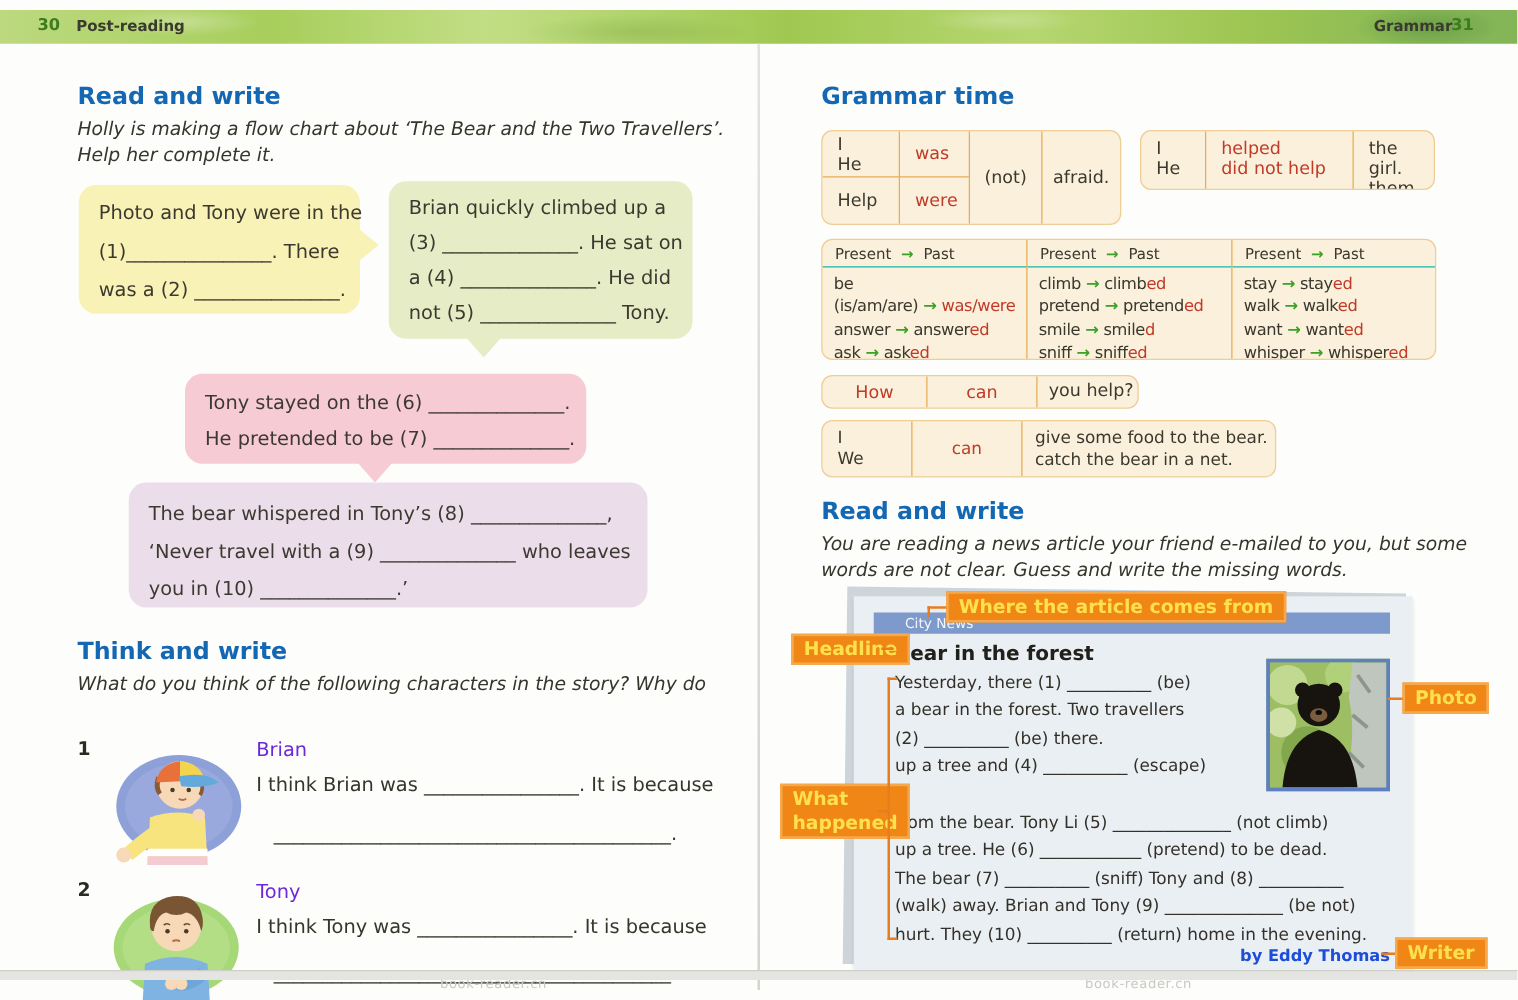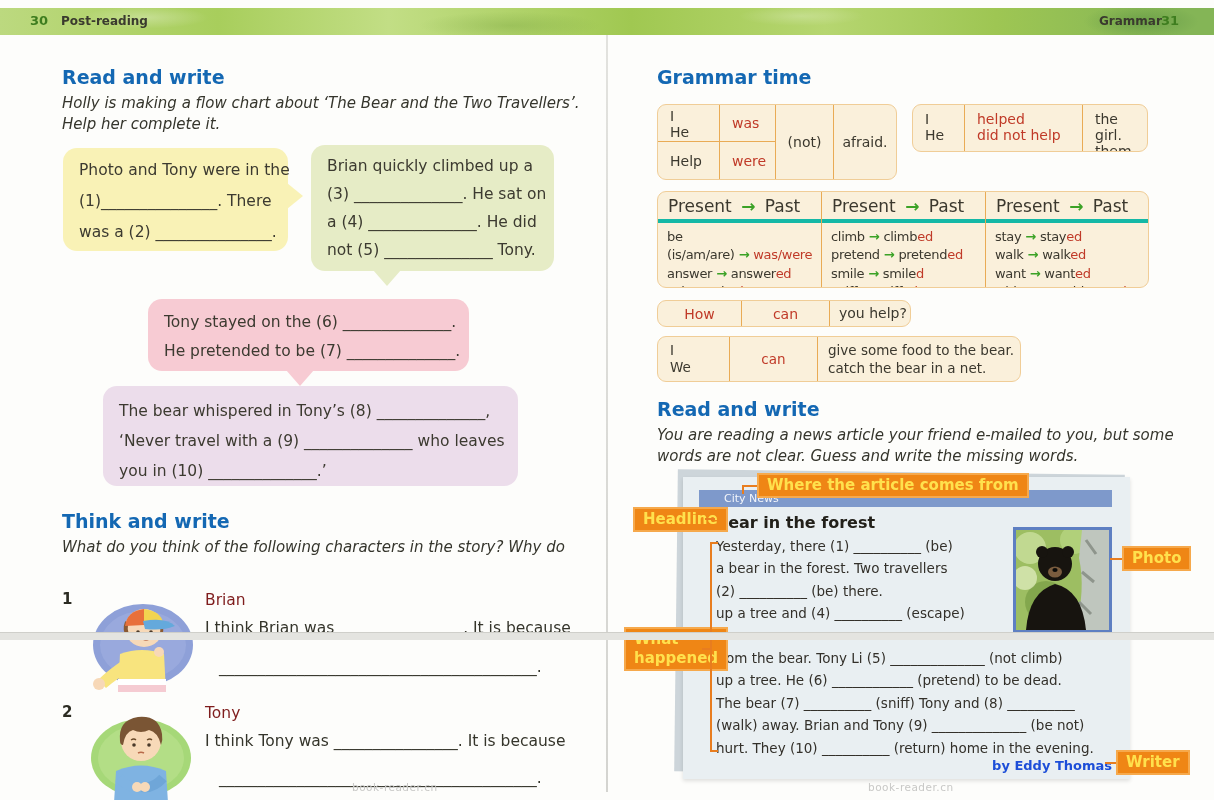--- a/index.html
+++ b/index.html
@@ -1,18 +1,18 @@
 <!DOCTYPE html>
 <html><head>
 <meta charset="utf-8">
 <style>
   *{margin:0;padding:0;box-sizing:border-box}
   html,body{width:1214px;height:800px;overflow:hidden}
   body{font-family:"DejaVu Sans","Liberation Sans",sans-serif;background:#FDFDFB;position:relative;color:#3B3B30}
-  #sheet{position:absolute;left:0;top:0;width:1214px;height:640px}
+  #sheet{position:absolute;left:0;top:0;width:1214px;height:784px}
   .abs{position:absolute}
   
   .band{position:absolute;left:0;top:8px;width:1214px;height:27px;
     background:
       radial-gradient(ellipse 90px 16px at 12% 35%, rgba(255,255,255,.28), transparent 70%),
       radial-gradient(ellipse 130px 20px at 42% 65%, rgba(110,155,55,.30), transparent 70%),
       radial-gradient(ellipse 90px 14px at 66% 30%, rgba(255,255,255,.22), transparent 70%),
       radial-gradient(ellipse 80px 24px at 94% 50%, rgba(80,135,60,.5), transparent 72%),
       linear-gradient(90deg,#BCD97F,#A8CE5C 18%,#C2DE85 32%,#A0C851 52%,#B6D670 68%,#9EC653 82%,#84B556 97%);}
   .hnum{position:absolute;top:5px;font-size:13px;font-weight:bold;color:#3E7D1F}
@@ -22,38 +22,38 @@
   .wmark{position:absolute;font-size:10.5px;color:#C8C8C6;letter-spacing:.5px}
   
   .sec{position:absolute;font-size:19px;font-weight:bold;color:#1468B3}
   .instr{position:absolute;font-size:15px;font-style:italic;color:#35352C;line-height:21px}
   
   .fbox{position:absolute;border-radius:14px;padding:7px 14px 0 16px;font-size:15.5px;color:#3C3A30}
   .fbox .ln{white-space:nowrap}
   .nub{position:absolute;width:0;height:0}
   
   .tnum{position:absolute;font-size:15px;font-weight:bold;color:#2B2B22}
-  .tname{position:absolute;font-size:15.5px;color:#7f1d1d}
+  .tname{position:absolute;font-size:15.5px;color:#6d28d9}
   .tline{position:absolute;font-size:15.5px;color:#35352B;white-space:nowrap}
   .charimg{position:absolute;width:110px;height:104px}
   
   .gtable{position:absolute;background:#FAF0DB;border:1px solid #F0CD97;border-radius:9px;color:#3B382E;overflow:hidden}
   .pre{white-space:pre-line}
   .red{color:#C03A28}
   .garr{color:#3BA226;font-weight:bold}
   .br{border-right:1px solid #E9AB55}
   .bb{border-bottom:1px solid #E9AB55}
   .t-was{display:grid;grid-template-columns:62px 56px 58px 1fr;grid-template-rows:37px 37px;width:240px;height:76px;font-size:14px}
   .t-helped{display:grid;grid-template-columns:52px 118px 1fr;width:236px;height:48px;font-size:14px}
   .cell-subj{padding:3px 0 0 12px;line-height:16px}
   .cell-mid{display:flex;align-items:center;padding-left:12px}
   .cell-span{display:flex;align-items:center;justify-content:center;grid-row:1/3}
   .t-past{display:grid;grid-template-columns:164px 164px 162px;width:492px;height:97px}
   .pcol{display:flex;flex-direction:column}
-  .phead{padding:4px 0 3px 10px;border-bottom:4px solid #14b8a6;font-size:17px;color:#3B382E}
+  .phead{padding:4px 0 3px 10px;border-bottom:1px solid #14b8a6;font-size:12px;color:#3B382E}
   .pbody{padding:5px 0 0 9px;font-size:13px;line-height:18.4px;letter-spacing:-0.3px}
   .garrsp{margin:0 4px}
   .t-how{display:grid;grid-template-columns:84px 88px 1fr;width:254px;height:27px;font-size:14px}
   .t-can{display:grid;grid-template-columns:72px 88px 1fr;width:364px;height:46px;font-size:13.5px}
   .cc{display:flex;align-items:center;justify-content:center}
   
   .paper{position:absolute;left:683px;top:477px;width:447px;height:302px;background:#E9EFF2;box-shadow:0 2px 4px rgba(0,0,0,.12)}
   .paper::before{content:"";position:absolute;left:-7px;top:-5px;width:447px;height:302px;background:#CDD5DA;transform:rotate(.7deg);z-index:-1}
   .citybar{position:absolute;left:16px;top:13px;width:413px;height:17px;background:#7E99CB;color:#F2F5FA;font-size:11px;padding:2px 0 0 25px}
   .headline{position:absolute;left:33px;top:36px;font-size:16px;font-weight:bold;color:#22201A}

